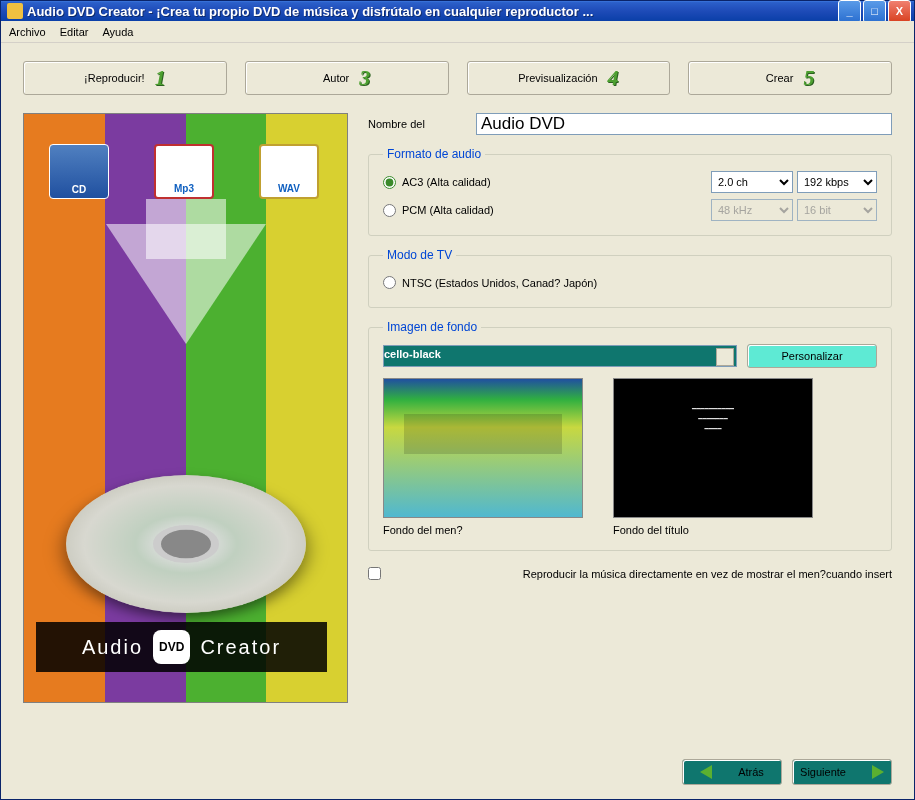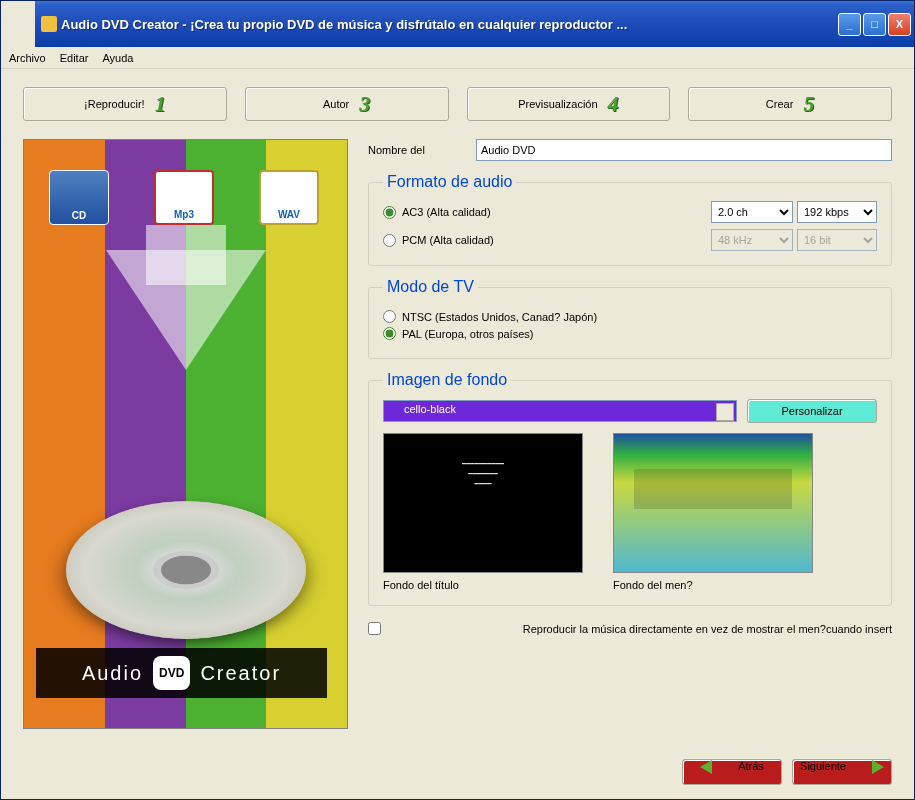--- a/index.html
+++ b/index.html
@@ -1,20 +1,20 @@
 <!DOCTYPE html>
 <html><head>
 <meta charset="utf-8">
 <style>
 * { box-sizing: border-box; margin: 0; padding: 0; }
 body { font-family: Tahoma, Arial, sans-serif; font-size: 11px; background: #ECE9D8; width: 915px; height: 800px; overflow: hidden; }
 
 .window { width: 915px; height: 800px; display: flex; flex-direction: column; border: 1px solid #0A246A; }
 
-.titlebar { height: 46px; background: linear-gradient(to bottom, #3B77DD 0%, #2B5FC9 8%, #1E4BB8 50%, #0A3FA8 100%); display: flex; align-items: center; padding: 0 3px 0 6px; color: white; font-weight: bold; font-size: 13px; margin-left: 34px; }
+.titlebar { height: 20px; background: linear-gradient(to bottom, #3B77DD 0%, #2B5FC9 8%, #1E4BB8 50%, #0A3FA8 100%); display: flex; align-items: center; padding: 0 3px 0 6px; color: white; font-weight: bold; font-size: 13px; }
 .titlebar-icon { width: 16px; height: 16px; margin-right: 4px; background: #F0C040; border-radius: 2px; display: inline-block; }
 .titlebar-text { flex: 1; white-space: nowrap; overflow: hidden; text-overflow: ellipsis; text-shadow: 1px 1px 0 rgba(0,0,0,0.4); }
 .titlebar-buttons { display: flex; gap: 2px; }
 .tb-btn { width: 23px; height: 23px; border: 1px solid #fff; border-radius: 3px; display: flex; align-items: center; justify-content: center; color: white; font-weight: bold; font-size: 11px; }
 .tb-min, .tb-max { background: linear-gradient(to bottom, #5A9BE8, #2B6FD0); }
 .tb-close { background: linear-gradient(to bottom, #F08070, #D84020); }
 
 .menubar { height: 22px; background: #ECE9D8; display: flex; align-items: center; padding-left: 8px; gap: 14px; border-bottom: 1px solid #D4D0C8; }
 .menubar span { cursor: default; }
 
@@ -40,52 +40,52 @@
 .arrow-stem { position: absolute; top: 85px; left: 50%; transform: translateX(-50%); width: 80px; height: 60px; background: rgba(255,255,255,0.55); }
 .disc { position: absolute; top: 310px; left: 50%; transform: translateX(-50%) rotateX(55deg); width: 240px; height: 240px; border-radius: 50%; background: radial-gradient(circle, #fff 0%, #e0e0e0 12%, #c0d0c0 30%, #d8d8d0 60%, #b0b0a0 100%); box-shadow: 0 10px 20px rgba(0,0,0,0.5); }
 .disc::after { content:''; position:absolute; top:50%; left:50%; transform:translate(-50%,-50%); width:50px; height:50px; border-radius:50%; background:#888; border:8px solid #ccc; }
 .side-caption { position: absolute; bottom: 30px; left: 12px; right: 20px; height: 50px; background: rgba(0,0,0,0.85); color: white; font-size: 20px; display: flex; align-items: center; justify-content: center; gap: 10px; letter-spacing: 2px; }
 .dvd-badge { background: #fff; color: #000; font-size: 12px; font-weight: bold; padding: 10px 6px; border-radius: 8px; letter-spacing: 0; }
 
 .form-area { flex: 1; display: flex; flex-direction: column; gap: 12px; }
 
 .row-name { display: flex; align-items: center; gap: 18px; }
 .row-name label { width: 90px; }
-.row-name input { flex: 1; height: 22px; border: 1px solid #7F9DB9; padding: 0 4px; font-family: inherit; font-size: 11px; }
+.row-name input { flex: 1; height: 22px; border: 1px solid #7F9DB9; padding: 0 4px; font-family: inherit; font-size: 17px; }
 
 fieldset { border: 1px solid #D0D0BF; border-radius: 3px; padding: 10px 14px 14px 14px; }
-legend { color: #0046D5; padding: 0 4px; font-size: 16px; }
+legend { color: #0046D5; padding: 0 4px; font-size: 12px; }
 
 .radio-row { display: flex; align-items: center; gap: 6px; margin: 4px 0; }
 .radio-row input[type=radio] { accent-color: #3B8A2B; }
 
 .audio-row1 { display: flex; align-items: center; }
 .audio-selects { margin-left: auto; display: flex; gap: 4px; }
 .sel { height: 22px; border: 1px solid #7F9DB9; background: white; font-family: inherit; font-size: 11px; padding: 0 2px; }
 .sel.w1 { width: 82px; }
 .sel.w2 { width: 80px; }
 .sel[disabled] { background: #ECE9D8; color: #888; }
 
 .bg-select-row { display: flex; gap: 10px; align-items: center; margin-bottom: 10px; }
-.bg-select { flex: 1; height: 22px; border: 1px solid #7F9DB9; background: #6d28d9; color: white; padding: 2px 20px; font-family: inherit; font-size: 11px; position: relative; }
+.bg-select { flex: 1; height: 22px; border: 1px solid #7F9DB9; background: #0f766e; color: white; padding: 2px 0; font-family: inherit; font-size: 11px; position: relative; font-weight: bold; }
 .bg-select::after { content: ''; position: absolute; right: 2px; top: 2px; width: 16px; height: 16px; background: #ECE9D8; border: 1px solid #ACA899; }
 .bg-select-arrow { position: absolute; right: 6px; top: 7px; width: 0; height: 0; border-left: 4px solid transparent; border-right: 4px solid transparent; border-top: 5px solid #000; }
 .btn-cust { width: 130px; height: 24px; background: #5eead4; border: 1px solid #ACA899; border-radius: 3px; font-family: inherit; font-size: 11px; box-shadow: inset 1px 1px 0 #fff; cursor: default; }
 
 .previews { display: flex; gap: 30px; }
 .preview { width: 200px; }
 .preview-img { width: 200px; height: 140px; border: 1px solid #888; margin-bottom: 6px; }
 .pimg1 { background: linear-gradient(to bottom, #2050A0 0%, #30B040 15%, #C8D840 35%, #50B8D0 100%); position: relative; }
 .pimg1-text { position: absolute; top: 35px; left: 20px; right: 20px; height: 40px; background: rgba(0,0,0,0.15); }
 .pimg2 { background: #000; color: #ddd; font-size: 7px; text-align: center; padding-top: 25px; line-height: 1.4; }
 
 .chk-row { display: flex; align-items: center; gap: 6px; margin-top: 4px; justify-content: space-between; }
 
 .nav-row { display: flex; justify-content: flex-end; gap: 10px; margin-top: auto; padding-top: 14px; }
-.nav-btn { width: 100px; height: 26px; background: #b91c1c; border: 1px solid #ACA899; border-radius: 3px; display: flex; justify-content: center; gap: 26px; font-family: inherit; font-size: 11px; box-shadow: inset 1px 1px 0 #fff; cursor: default; }
+.nav-btn { width: 100px; height: 26px; background: #0f766e; border: 1px solid #ACA899; border-radius: 3px; display: flex; align-items: center; justify-content: center; gap: 26px; font-family: inherit; font-size: 11px; box-shadow: inset 1px 1px 0 #fff; cursor: default; }
 .arrow-l, .arrow-r { width: 0; height: 0; }
 .arrow-l { border-top: 7px solid transparent; border-bottom: 7px solid transparent; border-right: 12px solid #5BB030; }
 .arrow-r { border-top: 7px solid transparent; border-bottom: 7px solid transparent; border-left: 12px solid #5BB030; }
 </style>
 </head>
 <body>
 
 <div class="window">
 
   <div class="titlebar">
@@ -175,46 +175,42 @@
             </div>
           </div>
         </fieldset>
 
         <fieldset>
           <legend>Modo de TV</legend>
           <div class="radio-row">
             <input type="radio" name="tv" style="">
             <span>NTSC (Estados Unidos, Canad? Japón)</span>
           </div>
-          <div class="radio-row">
-            <input type="radio" name="tv" checked="" style="">
-            <span>PAL (Europa, otros países)</span>
-          </div>
         </fieldset>
 
         <fieldset>
           <legend>Imagen de fondo</legend>
           <div class="bg-select-row">
             <div class="bg-select">
               <span>cello-black</span>
               <span class="bg-select-arrow"></span>
             </div>
             <button class="btn-cust">Personalizar</button>
           </div>
           <div class="previews">
             <div class="preview">
-              <div class="preview-img pimg2">━━━━━━━━━━<br>━━━━━━━<br>━━━━</div>
-              <div>Fondo del título</div>
-            </div>
-            <div class="preview">
               <div class="preview-img pimg1">
                   <div class="pimg1-text"></div>
                 </div>
               <div>Fondo del men?</div>
             </div>
+            <div class="preview">
+              <div class="preview-img pimg2">━━━━━━━━━━<br>━━━━━━━<br>━━━━</div>
+              <div>Fondo del título</div>
+            </div>
           </div>
         </fieldset>
 
         <div class="chk-row">
           <input type="checkbox" style="">
           <span>Reproducir la música directamente en vez de mostrar el men?cuando insert</span>
         </div>
 
       </div>
     </div>

